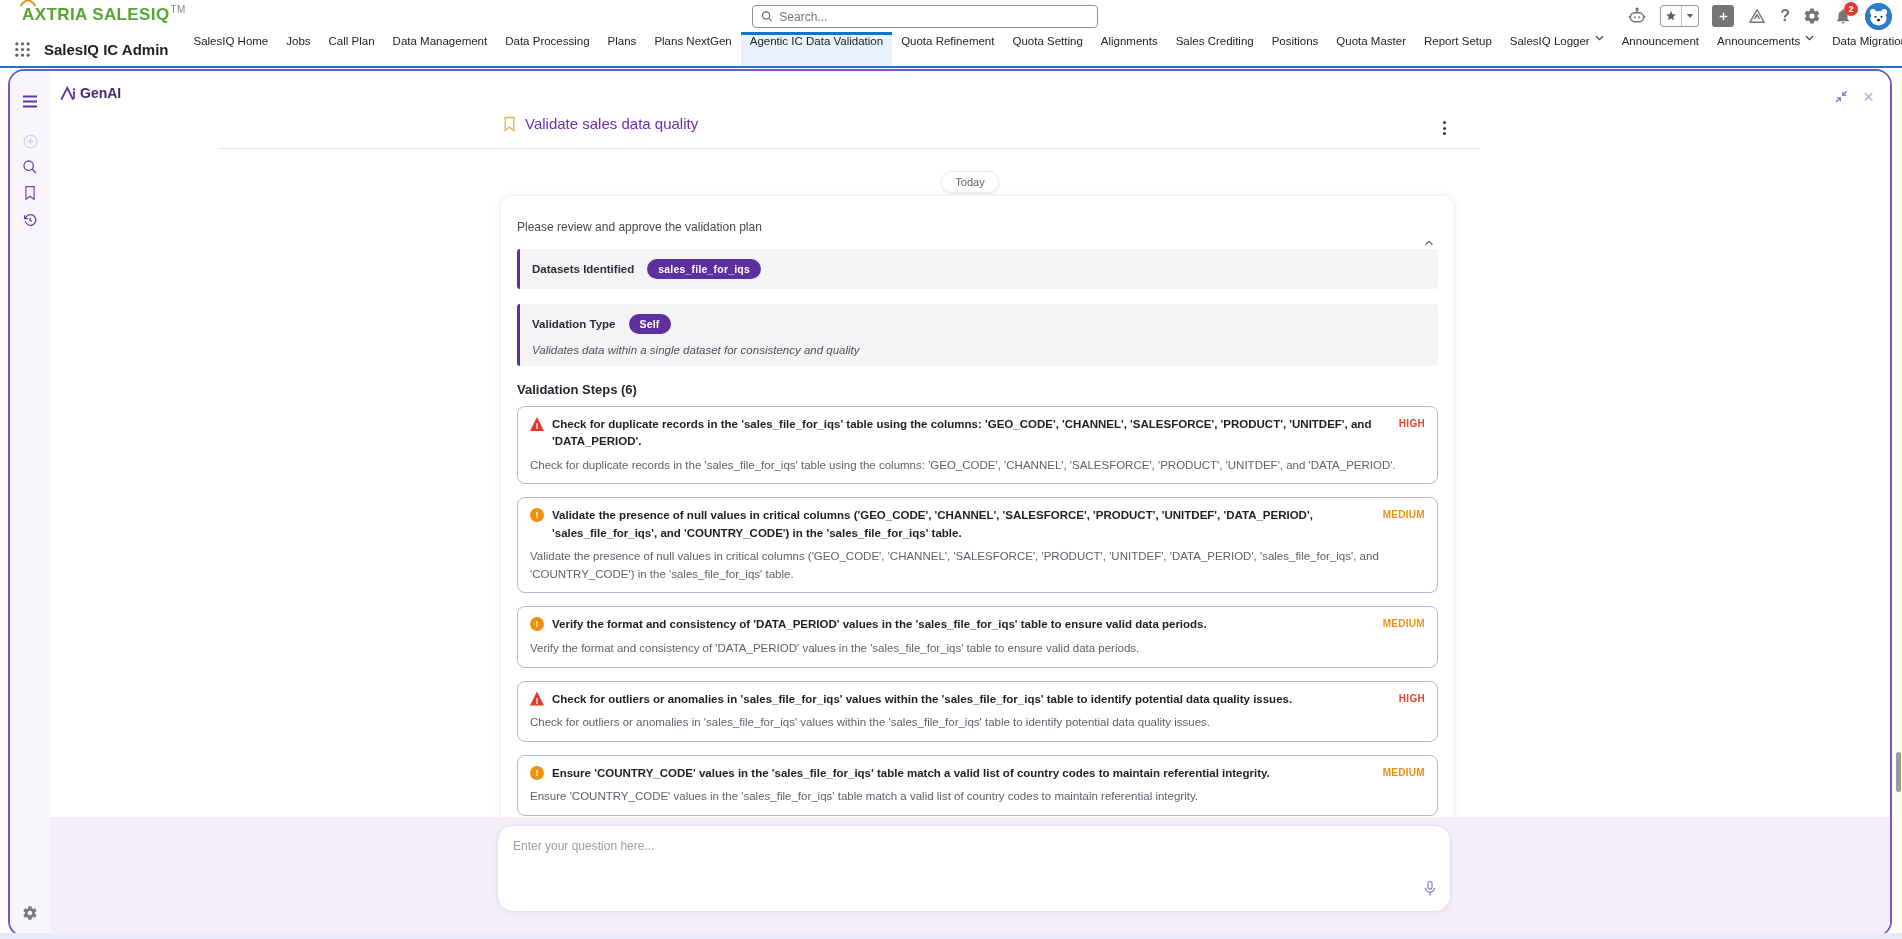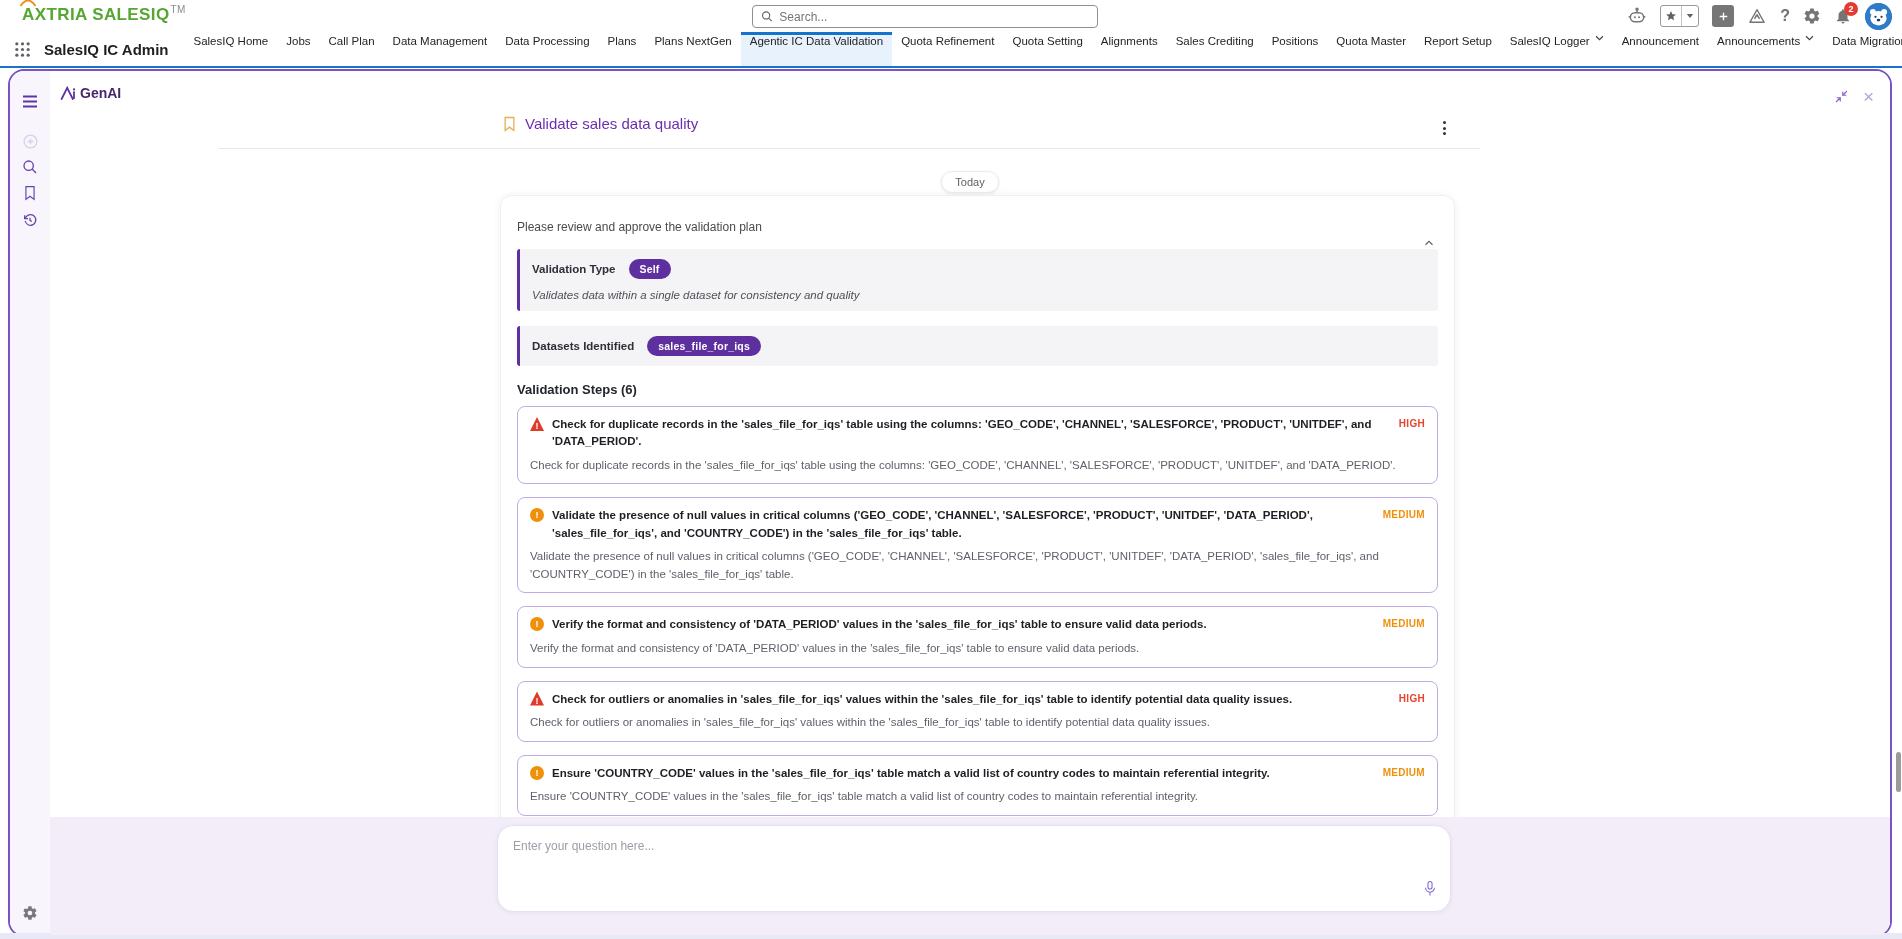--- a/index.html
+++ b/index.html
@@ -388,31 +388,31 @@
         <div class="card">
           <span class="card-collapse">
             <svg width="14" height="14" viewBox="0 0 24 24" fill="none" stroke="#5f6368" stroke-width="2">
                 <path d="M6 15l6-6 6 6"></path>
               </svg>
           </span>
           <div class="card-sub">Please review and approve the validation plan</div>
 
           <div class="sectionbox">
             <div class="sec-row">
+              <span class="sec-label">Datasets Identified</span>
+              <span class="pill">sales_file_for_iqs</span>
+            </div>
+          </div>
+
+          <div class="sectionbox">
+            <div class="sec-row">
               <span class="sec-label">Validation Type</span>
               <span class="pill">Self</span>
             </div>
             <div class="sec-italic">Validates data within a single dataset for consistency and quality</div>
-          </div>
-
-          <div class="sectionbox">
-            <div class="sec-row">
-              <span class="sec-label">Datasets Identified</span>
-              <span class="pill">sales_file_for_iqs</span>
-            </div>
           </div>
 
           <div class="steps-heading">Validation Steps (6)</div>
 
           <div class="steps">
 
               <div class="step high">
                 <div class="step-top">
                   <span class="sev-ico"></span>
                   <span class="step-title">Check for duplicate records in the 'sales_file_for_iqs' table using the columns: 'GEO_CODE', 'CHANNEL', 'SALESFORCE', 'PRODUCT', 'UNITDEF', and 'DATA_PERIOD'.</span>

